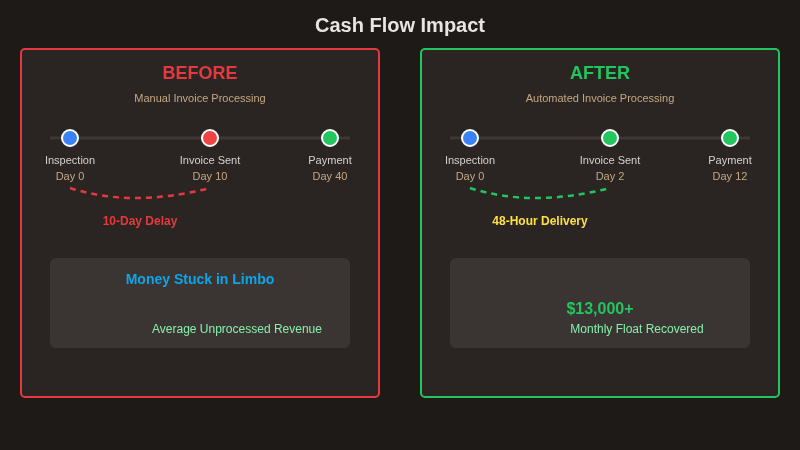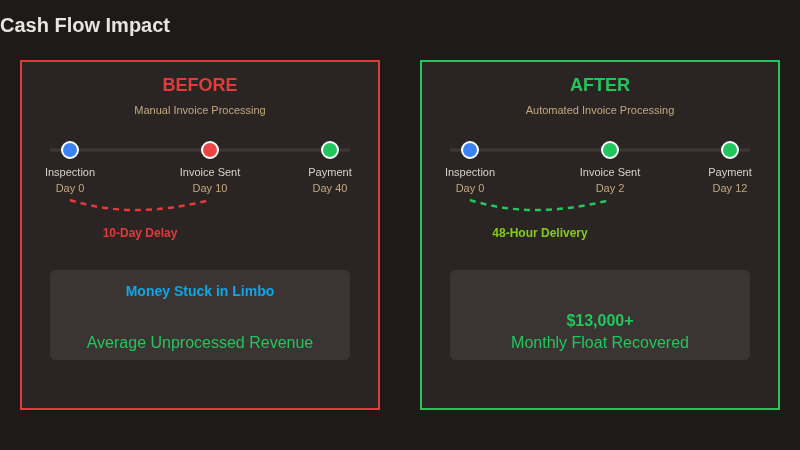--- a/index.html
+++ b/index.html
@@ -3,26 +3,26 @@
 <meta charset="utf-8">
 <style>
   html, body { margin:0; padding:0; }
   body {
     width:800px; height:450px; overflow:hidden;
     background:#1e1a18;
     font-family:"Liberation Sans", sans-serif;
     position:relative;
   }
   .page-title {
-    position:absolute; left:0; top:14px; width:800px; text-align:left;
+    position:absolute; left:0; top:14px; width:800px; text-align:center;
     color:#e8e4e0; font-size:20px; font-weight:bold;
   }
   .panel {
-    position:absolute; top:60px; width:356px; height:346px;
-    background:#2a2522; border:2px solid; border-radius:0;
+    position:absolute; top:48px; width:356px; height:346px;
+    background:#2a2522; border:2px solid; border-radius:5px;
   }
   .panel.before { left:20px; border-color:#e5393e; }
   .panel.after { left:420px; border-color:#22c55e; }
   .panel-heading {
     position:absolute; left:0; width:100%; top:13px; text-align:center;
     font-size:18px; font-weight:bold;
   }
   .panel-sub {
     position:absolute; left:0; width:100%; top:42px; text-align:center;
     font-size:11px; color:#c4a882;
@@ -47,21 +47,21 @@
   .stat-title {
     position:absolute; left:0; width:100%; top:13px; text-align:center;
     font-size:14px; font-weight:bold;
   }
   .stat-value {
     position:absolute; left:0; width:100%; top:42px; text-align:center;
     font-size:16px; font-weight:bold;
   }
   .stat-desc {
     position:absolute; left:0; width:100%; top:64px; text-align:center;
-    font-size:16px; color:#22c55e;
+    font-size:12px; color:#86efac;padding-left:37px;
   }
 </style>
 </head>
 <body>
 
 <div class="page-title">Cash Flow Impact</div>
 
 <div class="panel before">
   <div class="panel-heading" style="color:#e5393e">BEFORE</div>
   <div class="panel-sub">Manual Invoice Processing</div>
@@ -101,19 +101,19 @@
     <path d="M48 138 Q 110 158 188 138" fill="none" stroke="#22c55e" stroke-width="2.5" stroke-dasharray="6,5"></path>
   </svg>
 
   <div class="node-label" style="left:-2px;top:104px">Inspection</div>
   <div class="node-day" style="left:-2px;top:120px">Day 0</div>
   <div class="node-label" style="left:138px;top:104px">Invoice Sent</div>
   <div class="node-day" style="left:138px;top:120px">Day 2</div>
   <div class="node-label" style="left:258px;top:104px">Payment</div>
   <div class="node-day" style="left:258px;top:120px">Day 12</div>
 
-  <div class="delay-label" style="left:18px;top:164px;color:#84cc16">48-Hour Delivery</div>
+  <div class="delay-label" style="left:18px;top:164px;color:#fde047">48-Hour Delivery</div>
 
   <div class="stat-box">
     <div class="stat-value" style="color:#22c55e">$13,000+</div>
     <div class="stat-desc">Monthly Float Recovered</div>
   </div>
 </div>
 
 </body></html>

